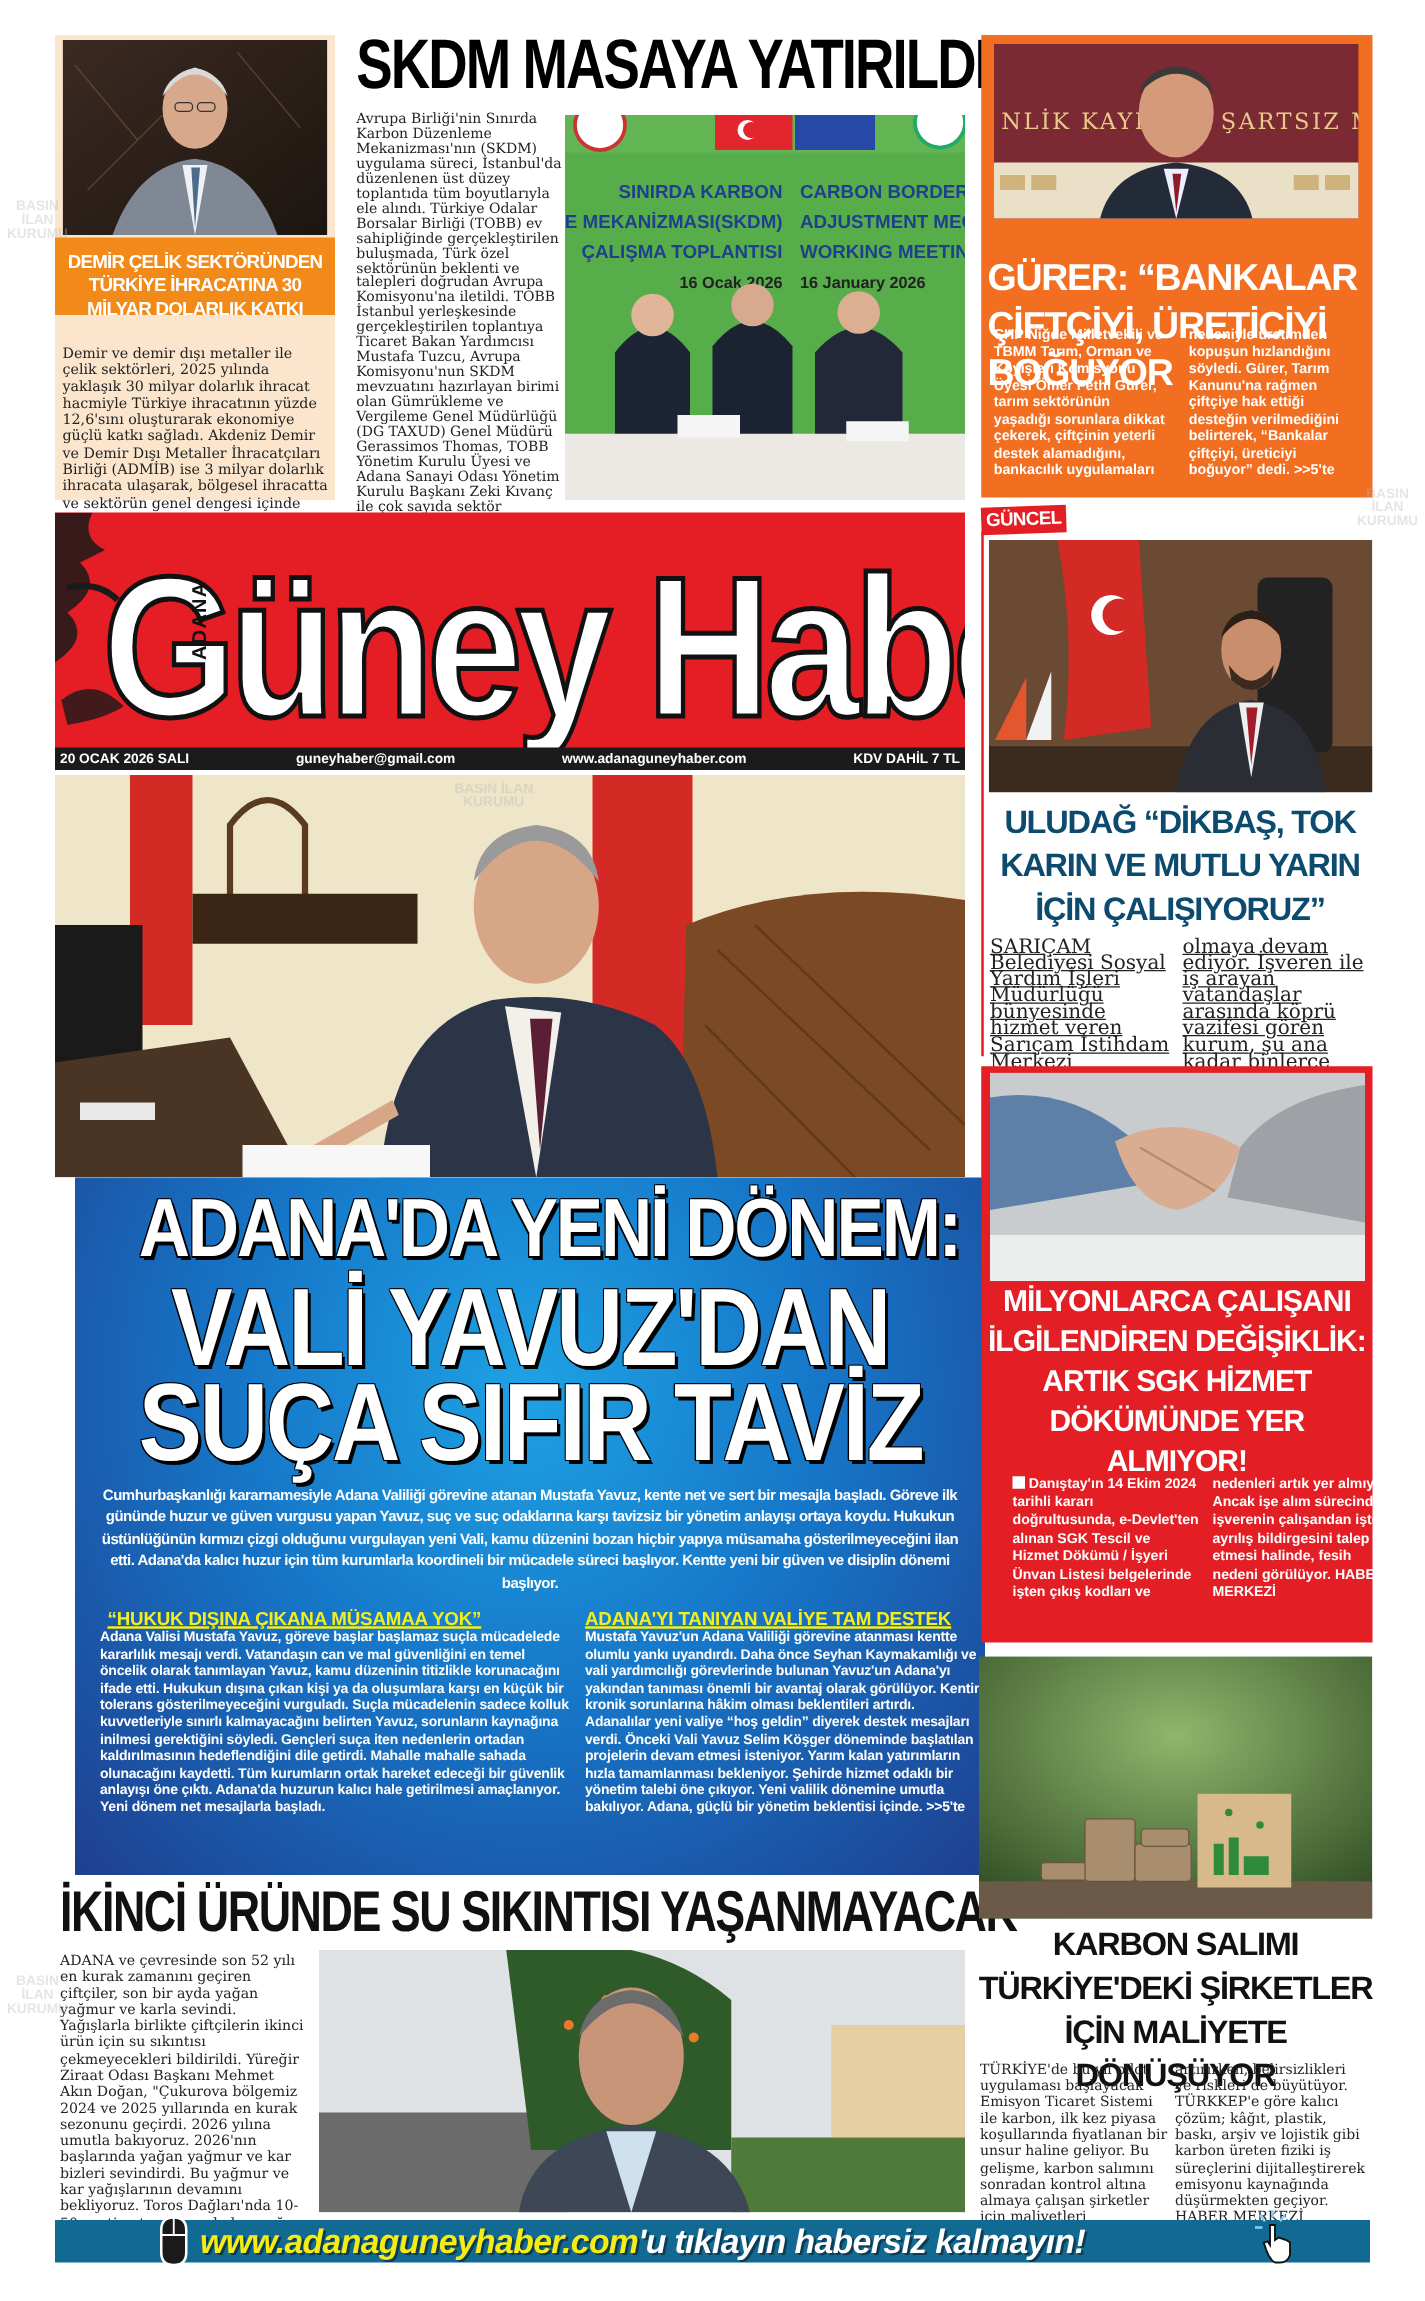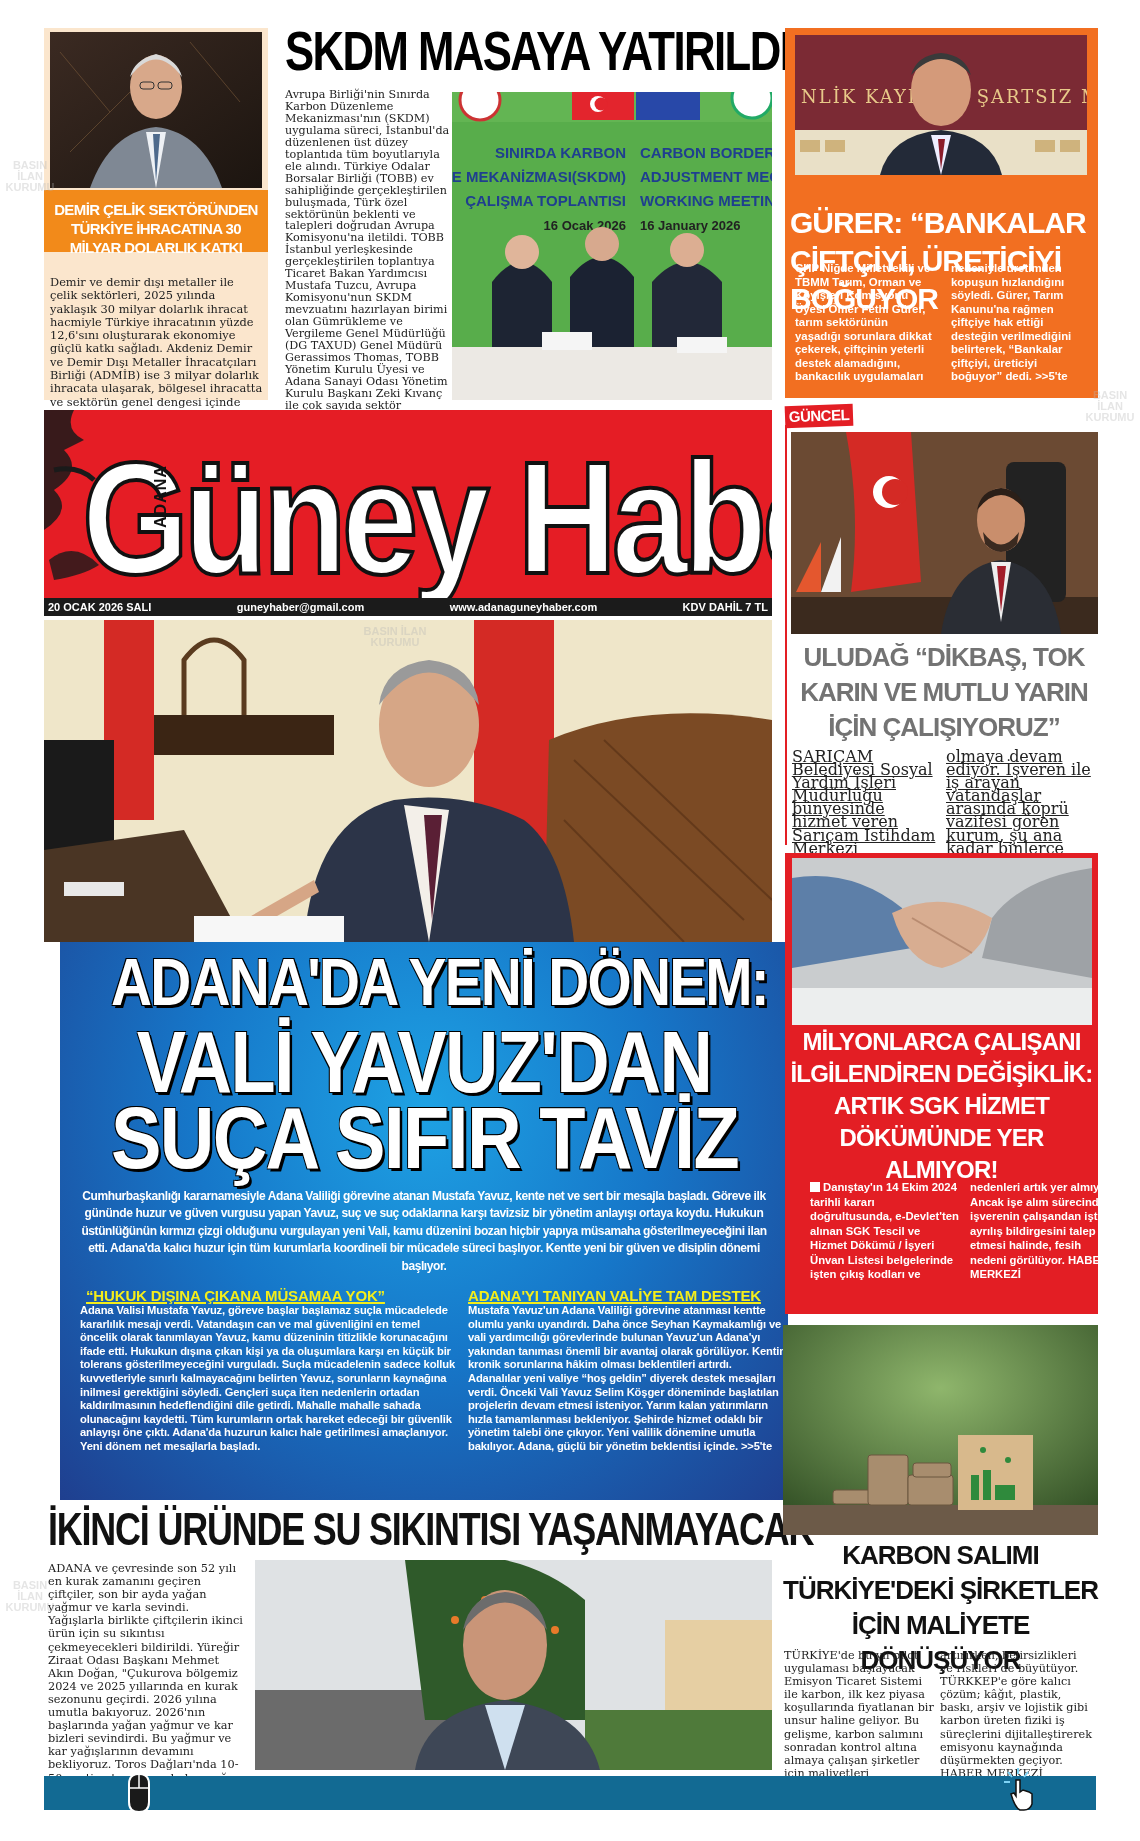--- a/index.html
+++ b/index.html
@@ -57,21 +57,21 @@
 
   
   #su-title { left: 48px; top: 1504px; width: 724px; font-size: 46px; line-height: 50px; font-weight: 900; color: #111; letter-spacing: -1.5px; white-space: nowrap; transform: scaleX(0.78); transform-origin: left; }
   #su-text { left: 48px; top: 1562px; width: 196px; font-size: 11.3px; line-height: 13.1px; color: #222; }
   #su-photo { left: 255px; top: 1560px; width: 517px; height: 210px; }
 
   
   #guncel-tag { left: 785px; top: 405px; width: 68px; height: 22px; background: #e31e24; color: #fff; font-weight: 900; font-size: 15px; line-height: 22px; text-align: center; transform: rotate(-2deg); z-index: 3; letter-spacing: -0.5px; }
   #ul-border { left: 785px; top: 425px; width: 2px; height: 420px; background: #e31e24; }
   #ul-photo { left: 791px; top: 432px; width: 307px; height: 202px; }
-  #ul-title { left: 790px; top: 640px; width: 308px; font-size: 26px; line-height: 35px; font-weight: 900; text-align: center; color: #737373; letter-spacing: -1px; }
+  #ul-title { left: 790px; top: 640px; width: 308px; font-size: 26px; line-height: 35px; font-weight: 900; text-align: center; color: #0c4a6e; letter-spacing: -1px; }
   .ul-col { top: 750px; width: 145px; font-size: 16px; line-height: 13.1px; color: #222; text-decoration: underline; }
   #ul-col1 { left: 792px; }
   #ul-col2 { left: 946px; }
 
   #sgk-box { left: 785px; top: 853px; width: 313px; height: 461px; background: #e31e24; }
   #sgk-photo { left: 792px; top: 858px; width: 300px; height: 167px; }
   #sgk-title { left: 788px; top: 1026px; width: 307px; font-size: 24px; line-height: 32px; font-weight: 900; text-align: center; color: #fff; letter-spacing: -0.8px; }
   .sgk-col { top: 1180px; width: 150px; font-size: 11.3px; line-height: 14.5px; font-weight: 700; color: #fff; margin-left: 20px; }
   #sgk-col1 { left: 790px; }
   #sgk-col2 { left: 950px; }
@@ -319,20 +319,21 @@
 <div class="abs cond" id="kar-title">KARBON SALIMI TÜRKİYE'DEKİ ŞİRKETLER İÇİN MALİYETE DÖNÜŞÜYOR</div>
 <div class="abs serif kar-col" id="kar-col1">TÜRKİYE'de bu yıl pilot uygulaması başlayacak Emisyon Ticaret Sistemi ile karbon, ilk kez piyasa koşullarında fiyatlanan bir unsur haline geliyor. Bu gelişme, karbon salımını sonradan kontrol altına almaya çalışan şirketler için maliyetleri</div>
 <div class="abs serif kar-col" id="kar-col2">artırırken, belirsizlikleri ve riskleri de büyütüyor. TÜRKKEP'e göre kalıcı çözüm; kâğıt, plastik, baskı, arşiv ve lojistik gibi karbon üreten fiziki iş süreçlerini dijitalleştirerek emisyonu kaynağında düşürmekten geçiyor. HABER MERKEZİ</div>
 
 <div class="abs" id="banner">
   <svg id="banner-mouse" viewBox="0 0 26 42">
     <path d="M3 12 Q3 2 13 2 Q23 2 23 12 L23 30 Q23 40 13 40 Q3 40 3 30 Z" fill="#1a1a1a" stroke="#fff" stroke-width="2"></path>
     <line x1="13" y1="2" x2="13" y2="16" stroke="#fff" stroke-width="1.5"></line>
     <line x1="3" y1="16" x2="23" y2="16" stroke="#fff" stroke-width="1.5"></line>
   </svg>
+  <div id="banner-text"><span id="banner-url">www.adanaguneyhaber.com</span><span id="banner-rest">'u tıklayın habersiz kalmayın!</span></div>
   <svg id="banner-hand" viewBox="0 0 36 44">
     <g stroke="#7fd3f5" stroke-width="2">
         <line x1="14" y1="0" x2="14" y2="6"></line>
         <line x1="4" y1="4" x2="8" y2="9"></line>
         <line x1="24" y1="4" x2="20" y2="9"></line>
         <line x1="0" y1="14" x2="6" y2="14"></line>
       </g>
     <path d="M12 12 L16 12 L16 24 L19 22 L22 23 L25 24 L28 26 L28 36 Q26 42 20 42 L16 42 Q12 40 9 32 L7 26 L10 25 L12 28 Z" fill="#fff" stroke="#111" stroke-width="1.5"></path>
   </svg>
 </div>

